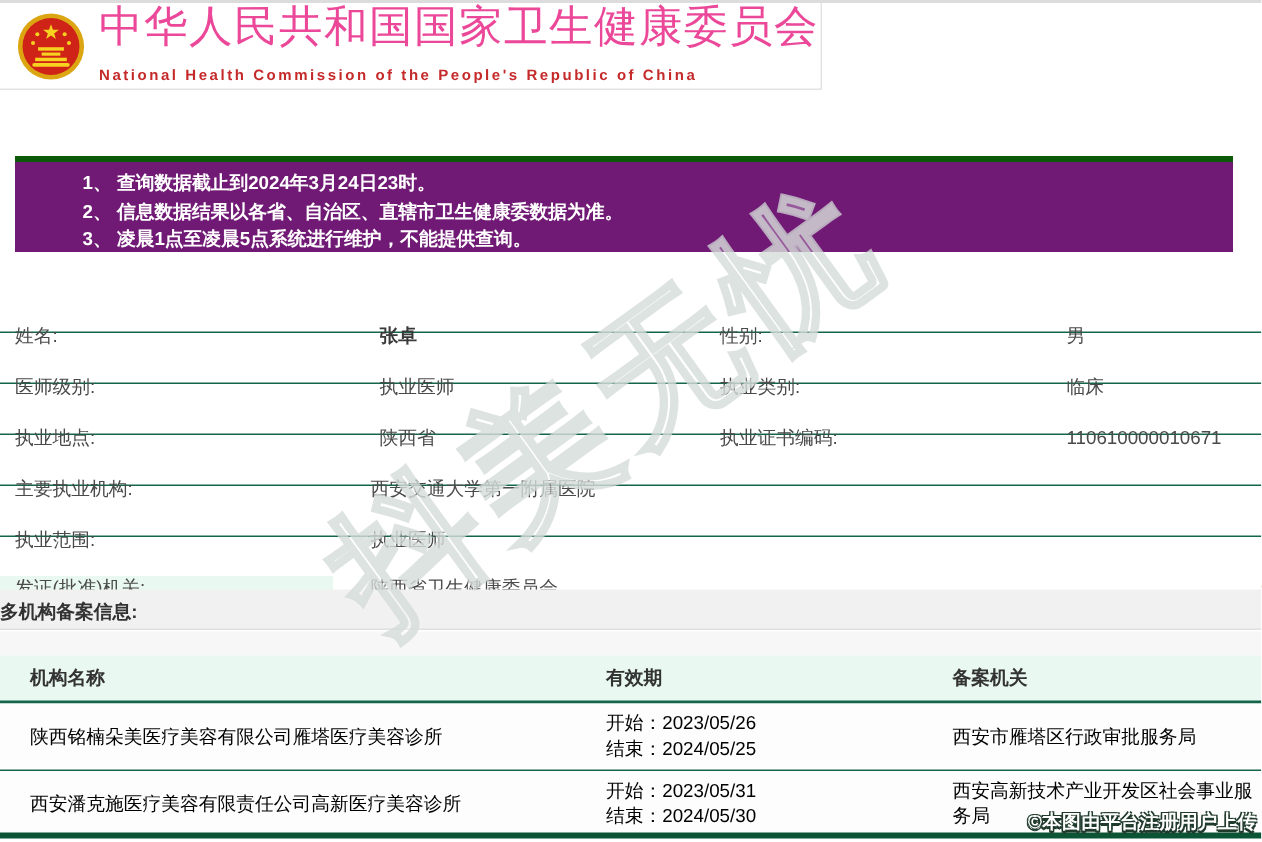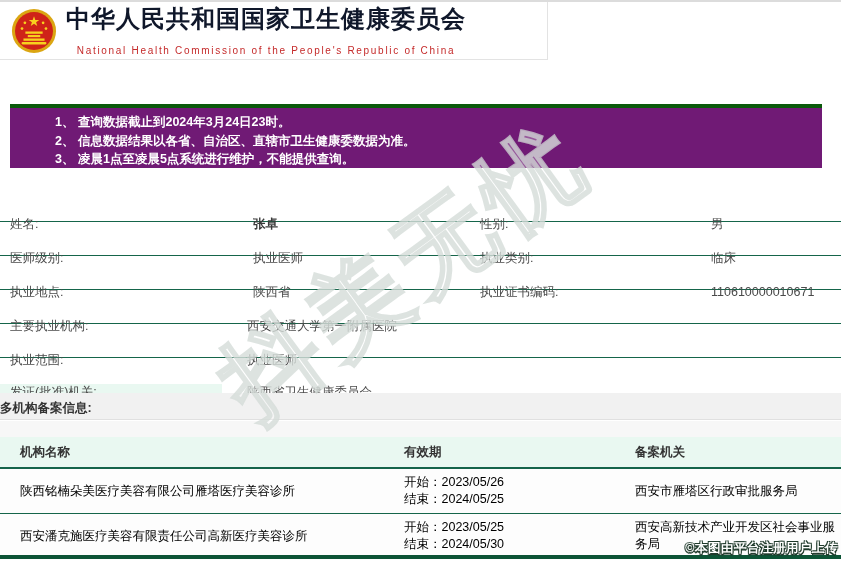--- a/index.html
+++ b/index.html
@@ -22,35 +22,34 @@
     width: 548px; height: 58px;
     background: #fff;
     border-right: 1px solid #e3e3e3;
     border-bottom: 1px solid #e3e3e3;
     display: flex;
     align-items: center;
     padding-left: 11px;
   }
   .emblem { width: 46px; height: 46px; flex: 0 0 46px; margin-right: 9px; }
   .title-cn {
-    font-size: 24px;
-    font-weight: bold;
-    color: #0f172a;
+    font-size: 29px;
+    font-weight: normal;
+    color: #ec4899;
     letter-spacing: 1px;
     line-height: 27px;
     white-space: nowrap;
   }
   .title-en {
     font-size: 10px;
-    font-weight: normal;
+    font-weight: bold;
     color: #c52a2a;
     letter-spacing: 1.7px;
     margin-top: 13px;
     white-space: nowrap;
-    text-align: center;
   }
 
   
   .notice {
     position: absolute;
     left: 10px; top: 102px;
     width: 812px; height: 64px;
     background: #701a75;
     border-top: 4px solid #0a5a0a;
     color: #ffffff;
@@ -234,21 +233,21 @@
       <div class="c1">陕西铭楠朵美医疗美容有限公司雁塔医疗美容诊所</div>
       <div class="c2">
         <div>开始：2023/05/26</div>
         <div>结束：2024/05/25</div>
       </div>
       <div class="c3">西安市雁塔区行政审批服务局</div>
     </div>
     <div class="inst-row last">
       <div class="c1">西安潘克施医疗美容有限责任公司高新医疗美容诊所</div>
       <div class="c2">
-        <div>开始：2023/05/25</div>
+        <div>开始：2023/05/31</div>
         <div>结束：2024/05/30</div>
       </div>
       <div class="c3">西安高新技术产业开发区社会事业服务局</div>
     </div>
   </div>
 
   <div class="watermark">抖美无忧</div>
 
   <div class="copyright">©本图由平台注册用户上传</div>
   <div class="bottom-line"></div>

